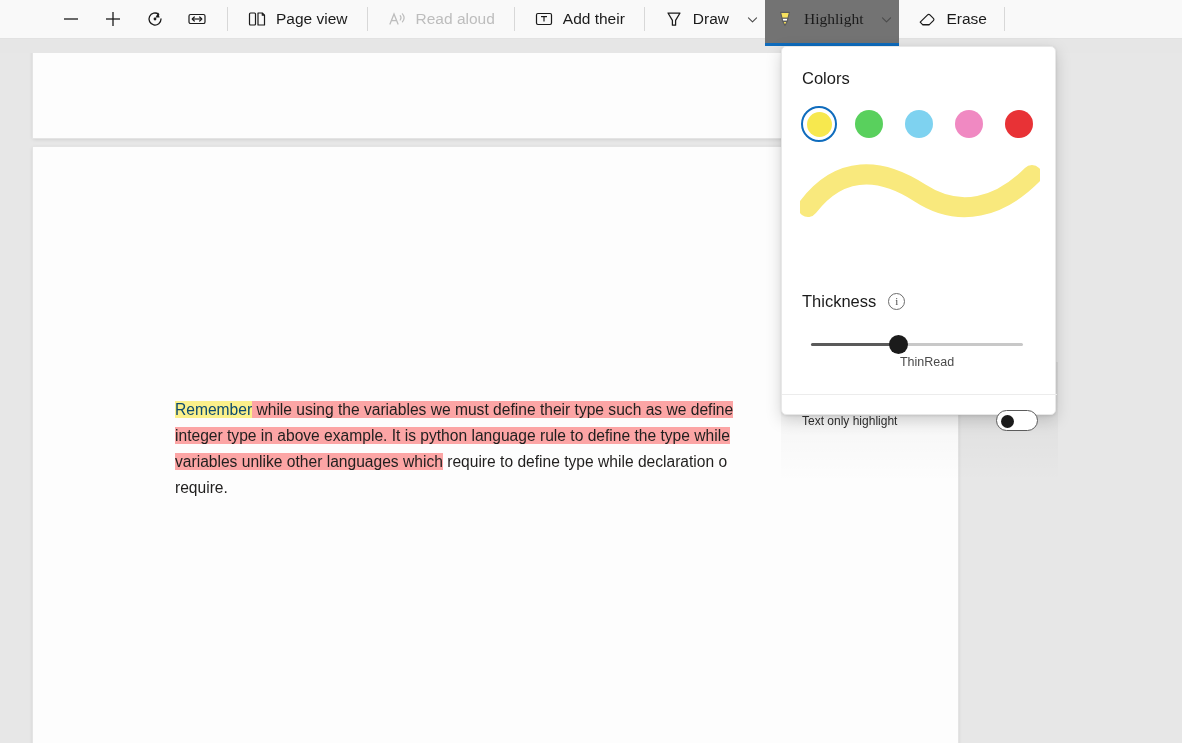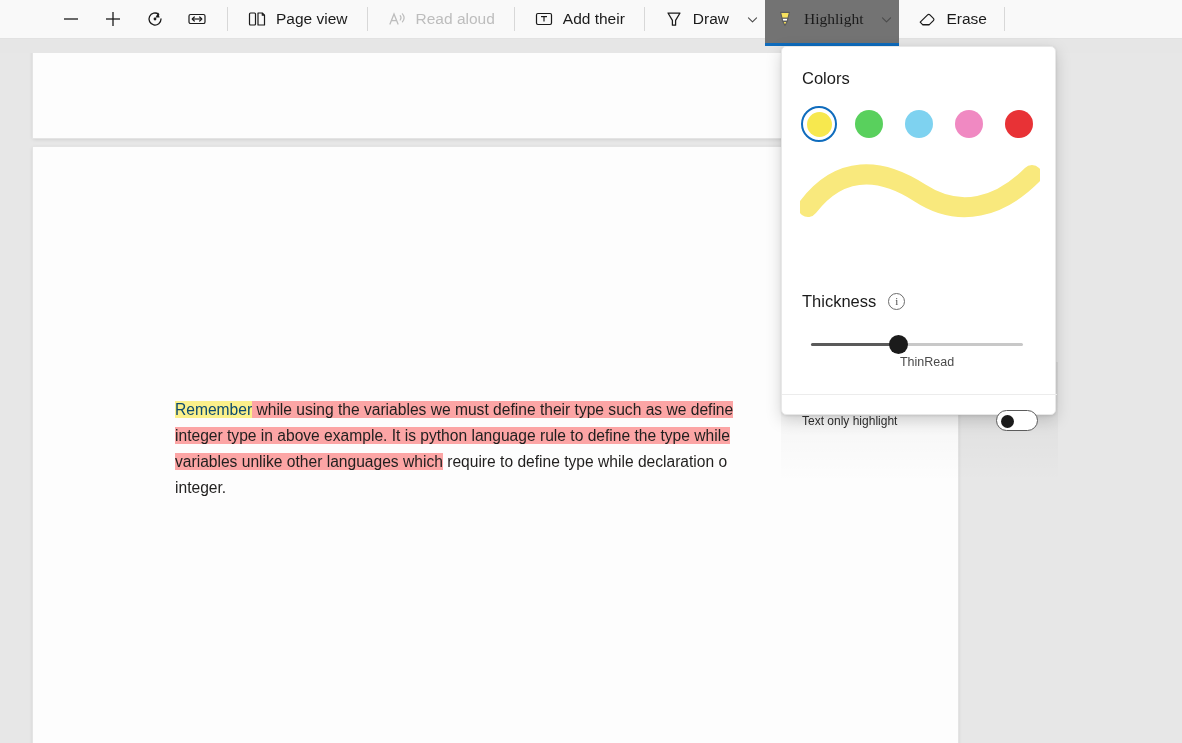--- a/index.html
+++ b/index.html
@@ -322,21 +322,21 @@
     <div class="tb-sep tight"></div>
   </div>
 
   <div class="doc-area">
     <div class="page page-prev"></div>
     <div class="page page-main">
       <div class="doc-text">
         <p><span class="hl-strong">Remember</span><span class="hl"> while using the variables we must define their type such as we define</span></p>
         <p><span class="hl">integer type in above example. It is python language rule to define the type while</span></p>
         <p><span class="hl">variables unlike other languages which</span><span> require to define type while declaration o</span></p>
-        <p><span>integer.</span></p>
+        <p><span>require.</span></p>
       </div>
     </div>
   </div>
 
   <div class="fly-shadow"></div>
 
   <div class="flyout">
 
     <div class="fly-title">Colors</div>
 

